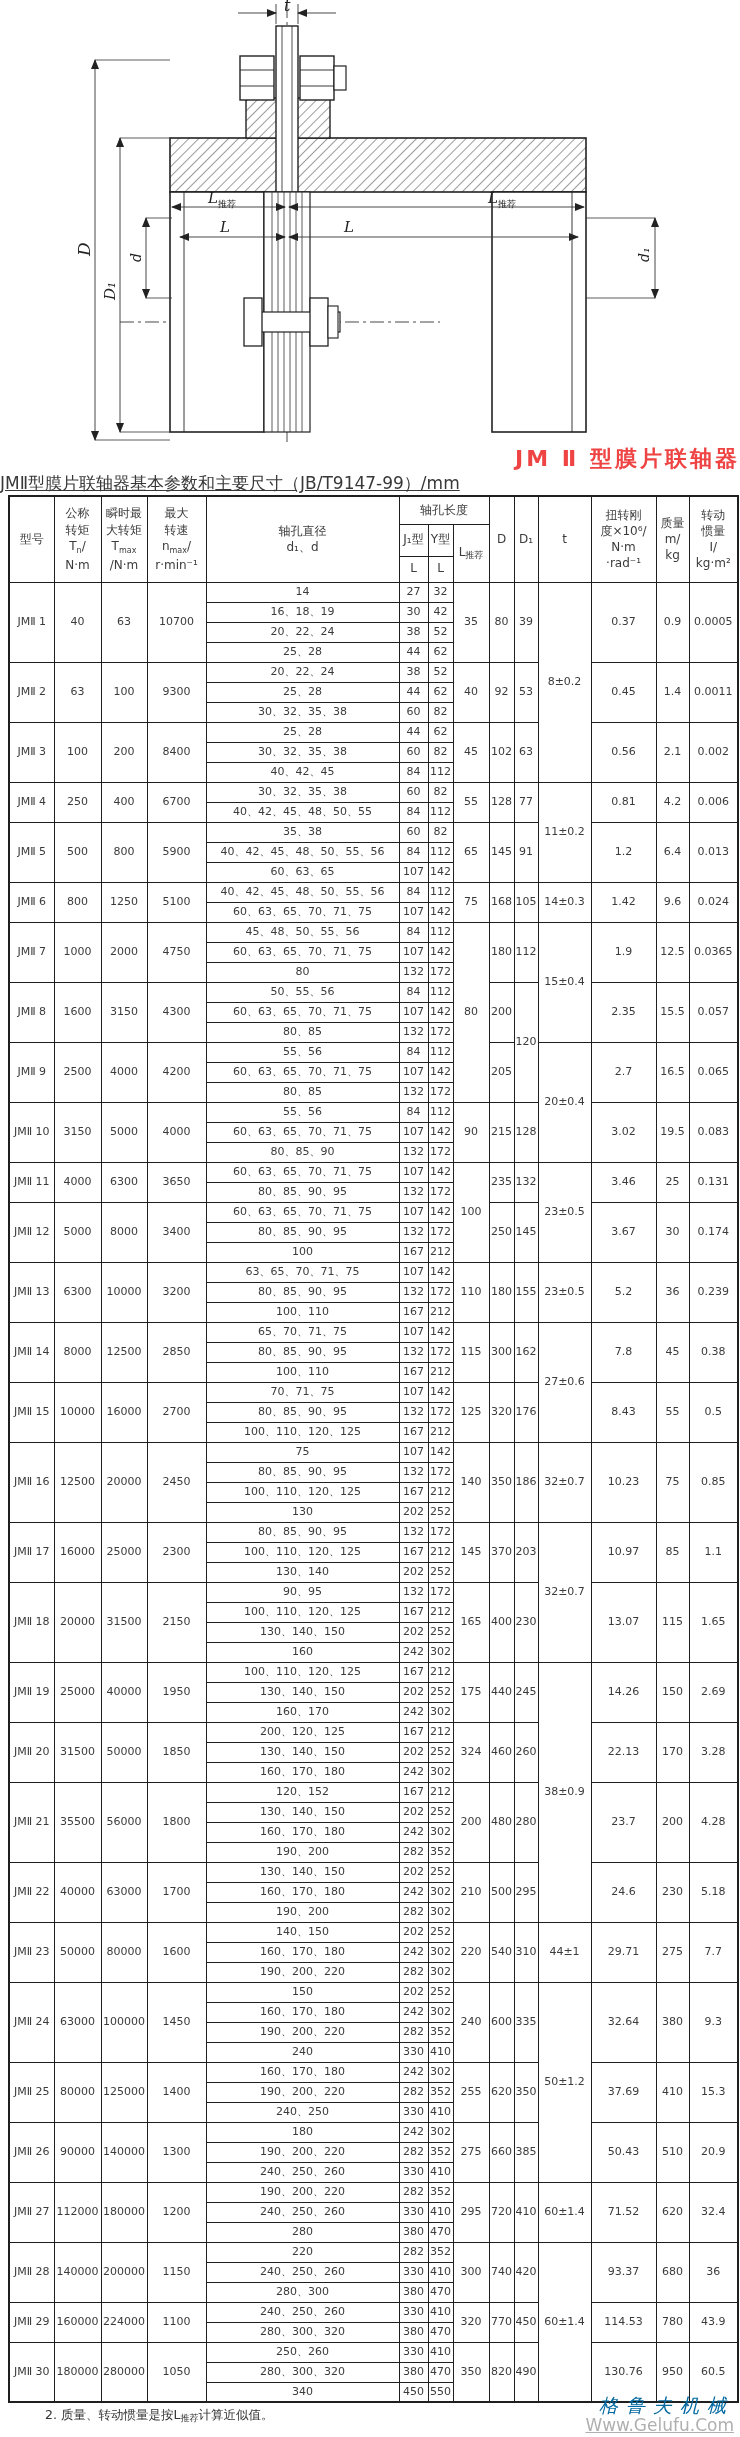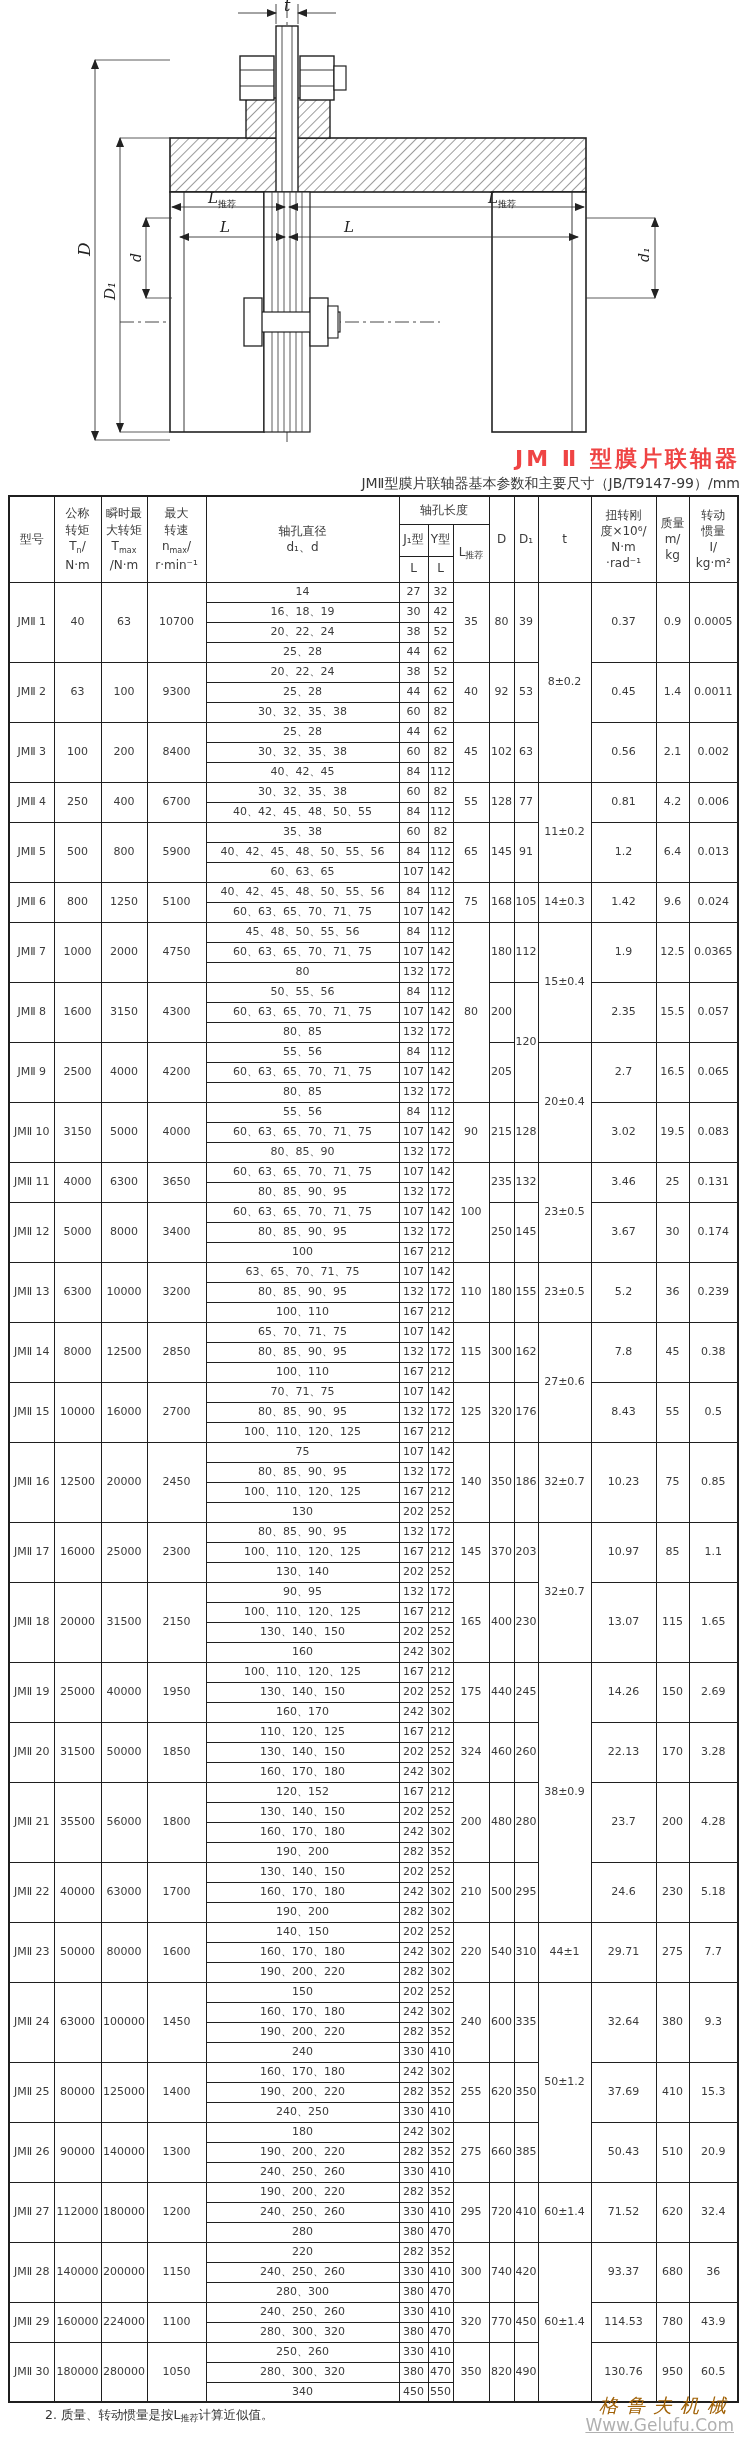--- a/index.html
+++ b/index.html
@@ -3,21 +3,21 @@
 <meta charset="utf-8">
 <style>
   html,body{margin:0;padding:0;background:#ffffff;}
   .sheet{position:relative;width:740px;height:2437px;background:#fff;overflow:hidden;
          color:#3b3b3b;font-family:"DejaVu Sans",sans-serif;}
   
   .draw-wrap{width:740px;height:446px;}
   
   .main-title{text-align:right;font-size:22px;font-weight:bold;letter-spacing:3px;
               color:#ef4444;height:28px;line-height:26px;}
-  .sub-title{text-align:right;font-size:14px;color:#383838;height:21px;line-height:18px;}
+  .sub-title{text-align:left;font-size:17px;color:#383838;height:21px;line-height:18px;text-decoration:underline;}
   
   table.spec{border-collapse:collapse;table-layout:fixed;width:729px;margin-left:8px;
              border:2px solid #1f1f1f;}
   table.spec th,table.spec td{border:1px solid #1f1f1f;text-align:center;vertical-align:middle;
              font-size:11px;font-weight:normal;color:#3b3b3b;padding:0;line-height:1.12;
              overflow:hidden;white-space:nowrap;}
   table.spec thead th{font-size:12px;}
   table.spec thead .hdiv{line-height:1.35;}
   table.spec tbody tr{height:20px;}
   td.c-bore{text-align:left;padding-left:3px;}
@@ -688,21 +688,21 @@
         <tr>
           <td class="c-bore">160、170</td>
           <td>242</td>
           <td>302</td>
         </tr>
         <tr>
           <td rowspan="3" class="c-model">JMⅡ 20</td>
           <td rowspan="3">31500</td>
           <td rowspan="3">50000</td>
           <td rowspan="3">1850</td>
-          <td class="c-bore">110、120、125</td>
+          <td class="c-bore">200、120、125</td>
           <td>167</td>
           <td>212</td>
           <td rowspan="3">324</td>
           <td rowspan="3">460</td>
           <td rowspan="3">260</td>
           <td rowspan="3">22.13</td>
           <td rowspan="3">170</td>
           <td rowspan="3">3.28</td>
         </tr>
         <tr>
@@ -975,17 +975,17 @@
           <td>550</td>
         </tr>
       </tbody>
   </table>
 
   <div class="notes">
     <div class="n2"><span>2. 质量、转动惯量是按L</span><span class="note-sub">推荐</span><span>计算近似值。</span></div>
   </div>
 
   <div class="wm">
-    <div class="wm-brand" style="color: #a16207; text-align: right;">格鲁夫机械</div>
+    <div class="wm-brand" style="color: #0369a1; text-align: right;">格鲁夫机械</div>
     <div class="wm-url" style="color: rgb(176, 176, 176); text-decoration: underline;">Www.Gelufu.Com</div>
   </div>
 
 </div>
 
 </body></html>

